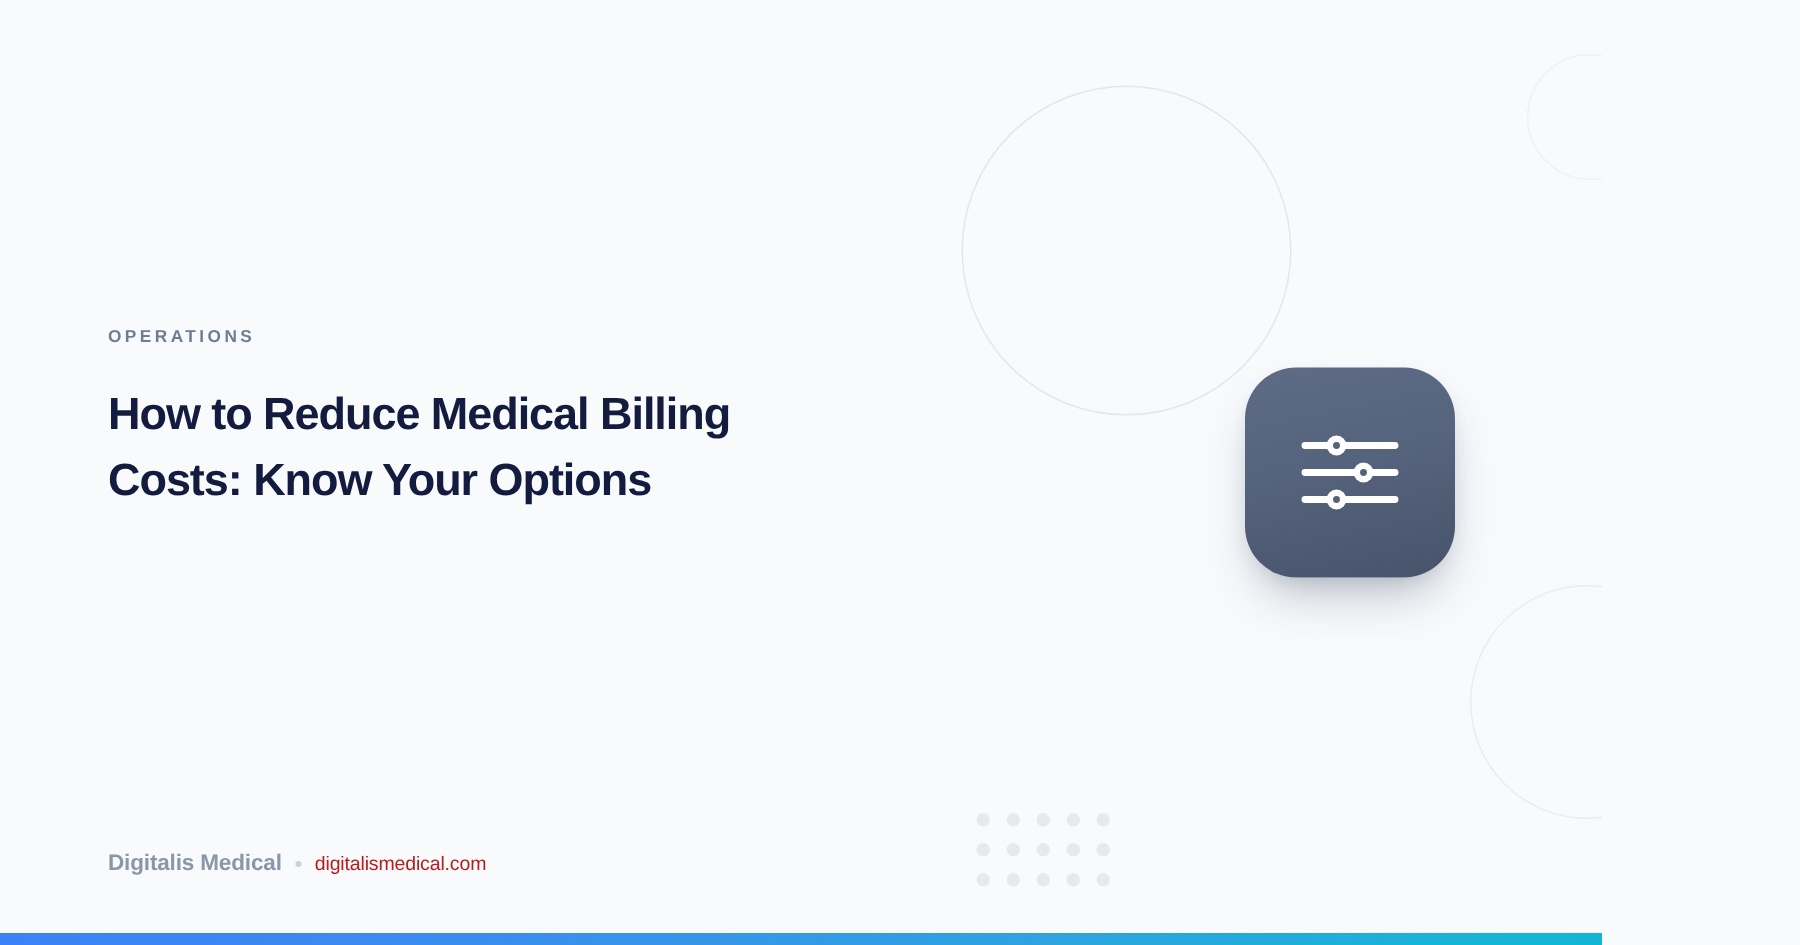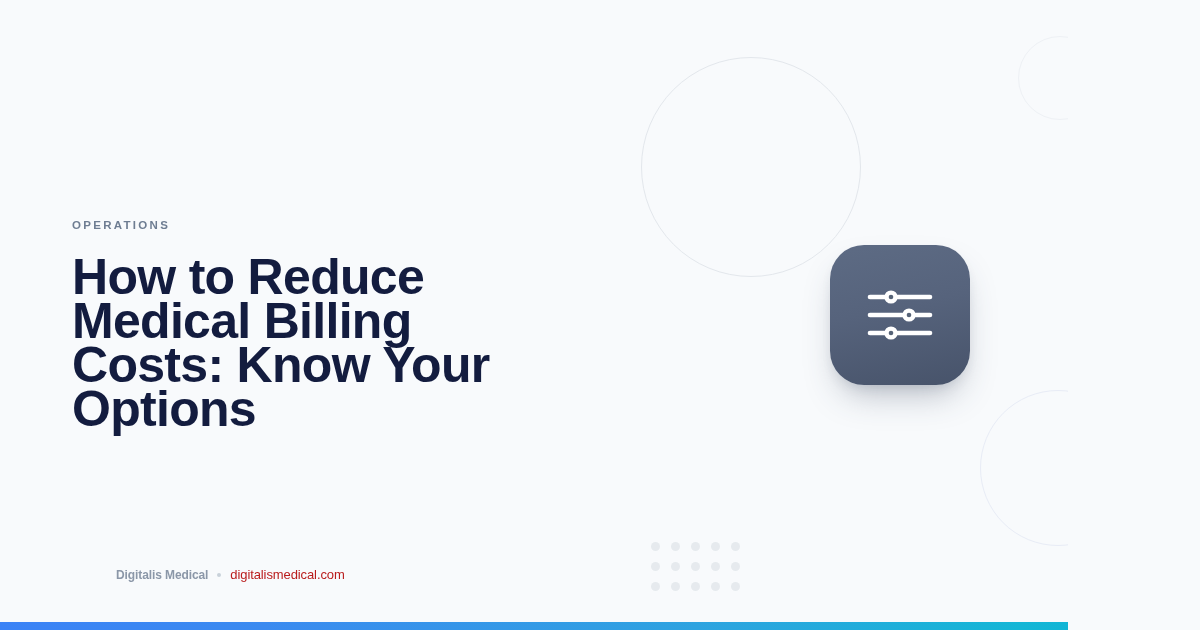--- a/index.html
+++ b/index.html
@@ -109,43 +109,42 @@
     color: #6e7d92;
     text-transform: uppercase;
     line-height: 1;
   }
 
   .headline {
     position: absolute;
     top: 255px;
     left: 0;
     width: 470px;
-    font-size: 50px;
+    font-size: 30px;
     line-height: 44px;
     font-weight: bold;
     letter-spacing: -0.7px;
     color: #131c3f;
   }
 
   .footer {
     position: absolute;
     top: 568px;
     left: 0;
     display: flex;
     align-items: center;
     gap: 9px;
     line-height: 1;
   }
 
   .brand-name {
-    font-size: 12px;
+    font-size: 15px;
     font-weight: bold;
     color: #8b97a8;
     letter-spacing: -0.1px;
-    margin-left: 44px;
   }
 
   .brand-sep {
     width: 4px;
     height: 4px;
     border-radius: 50%;
     background: #c9d1da;
     display: inline-block;
   }
 

